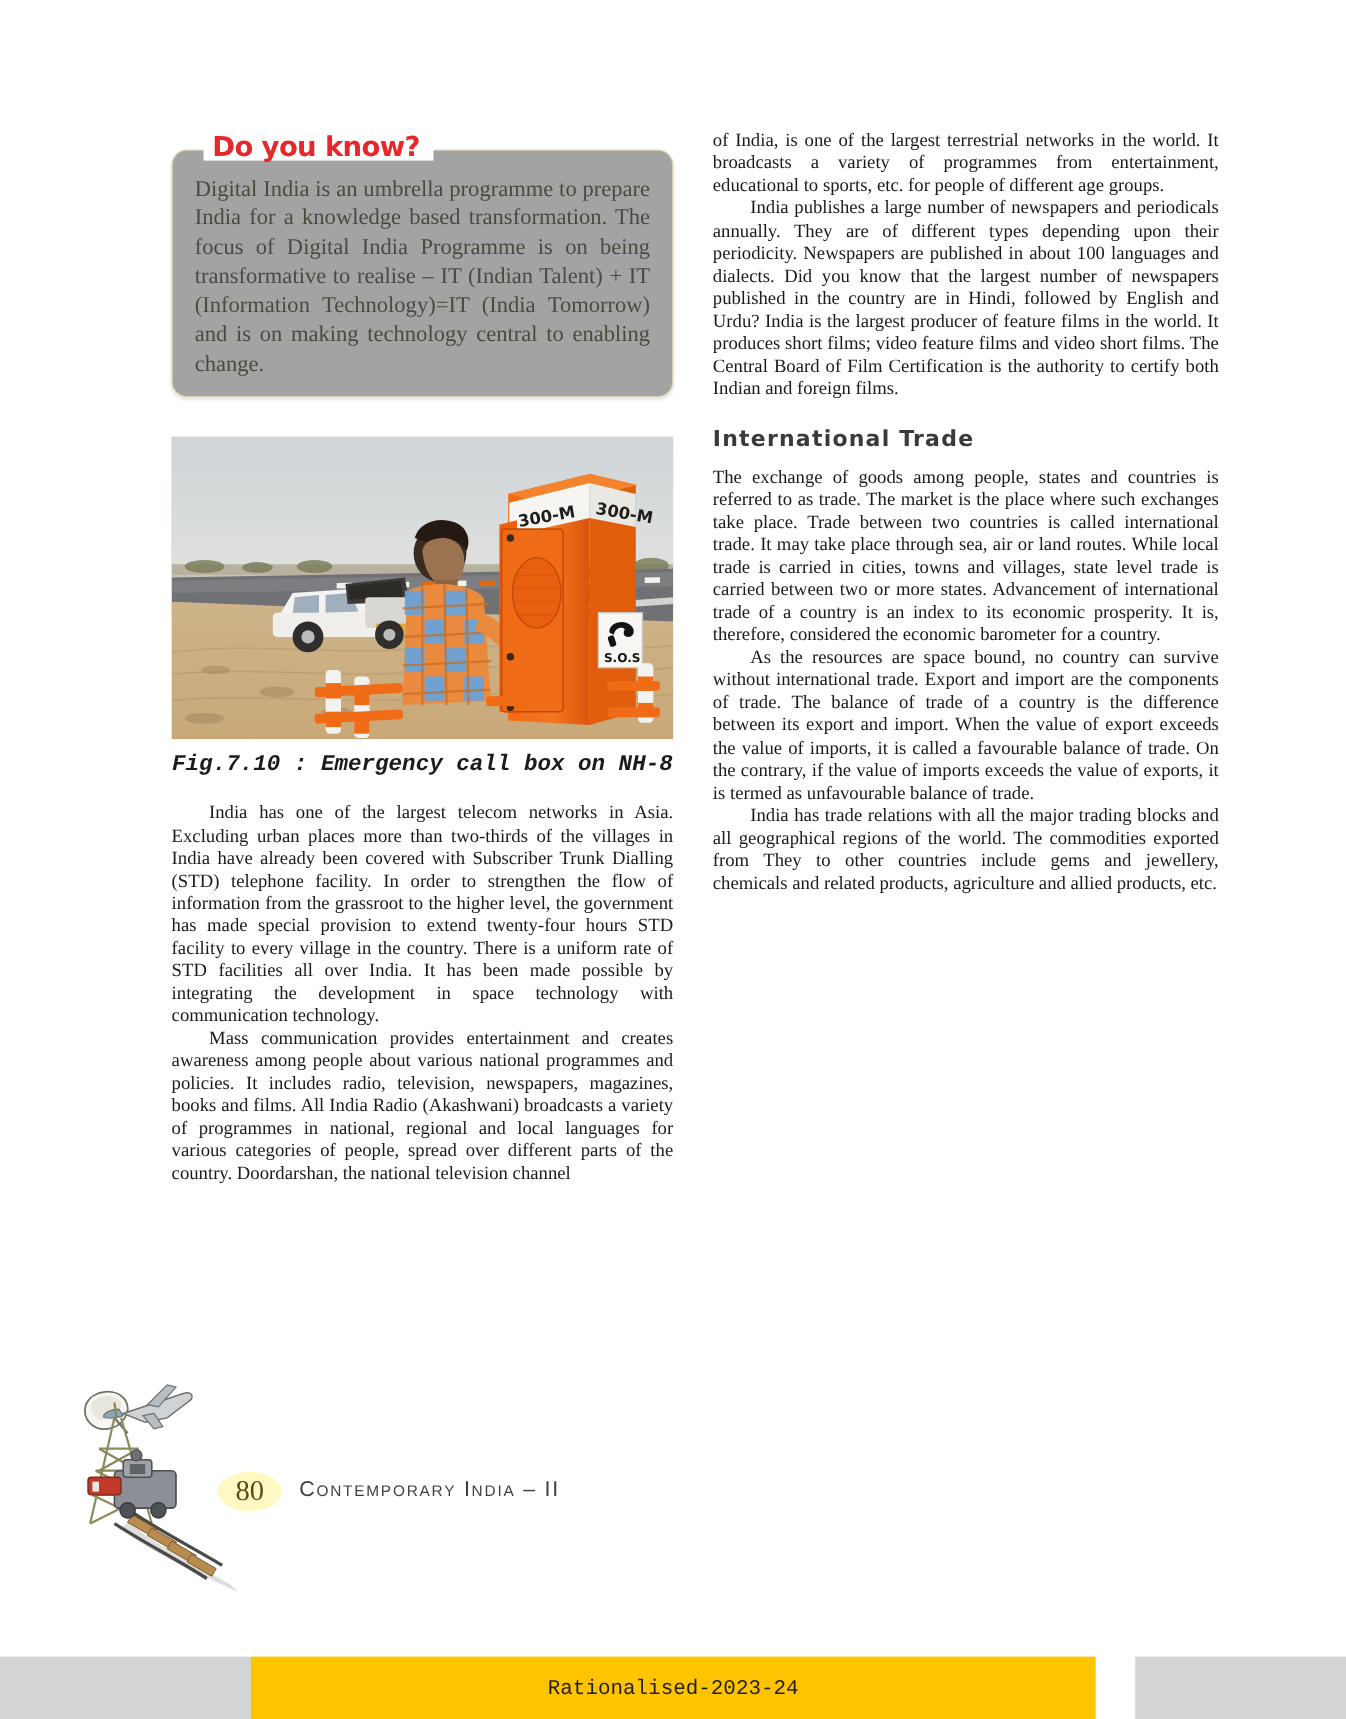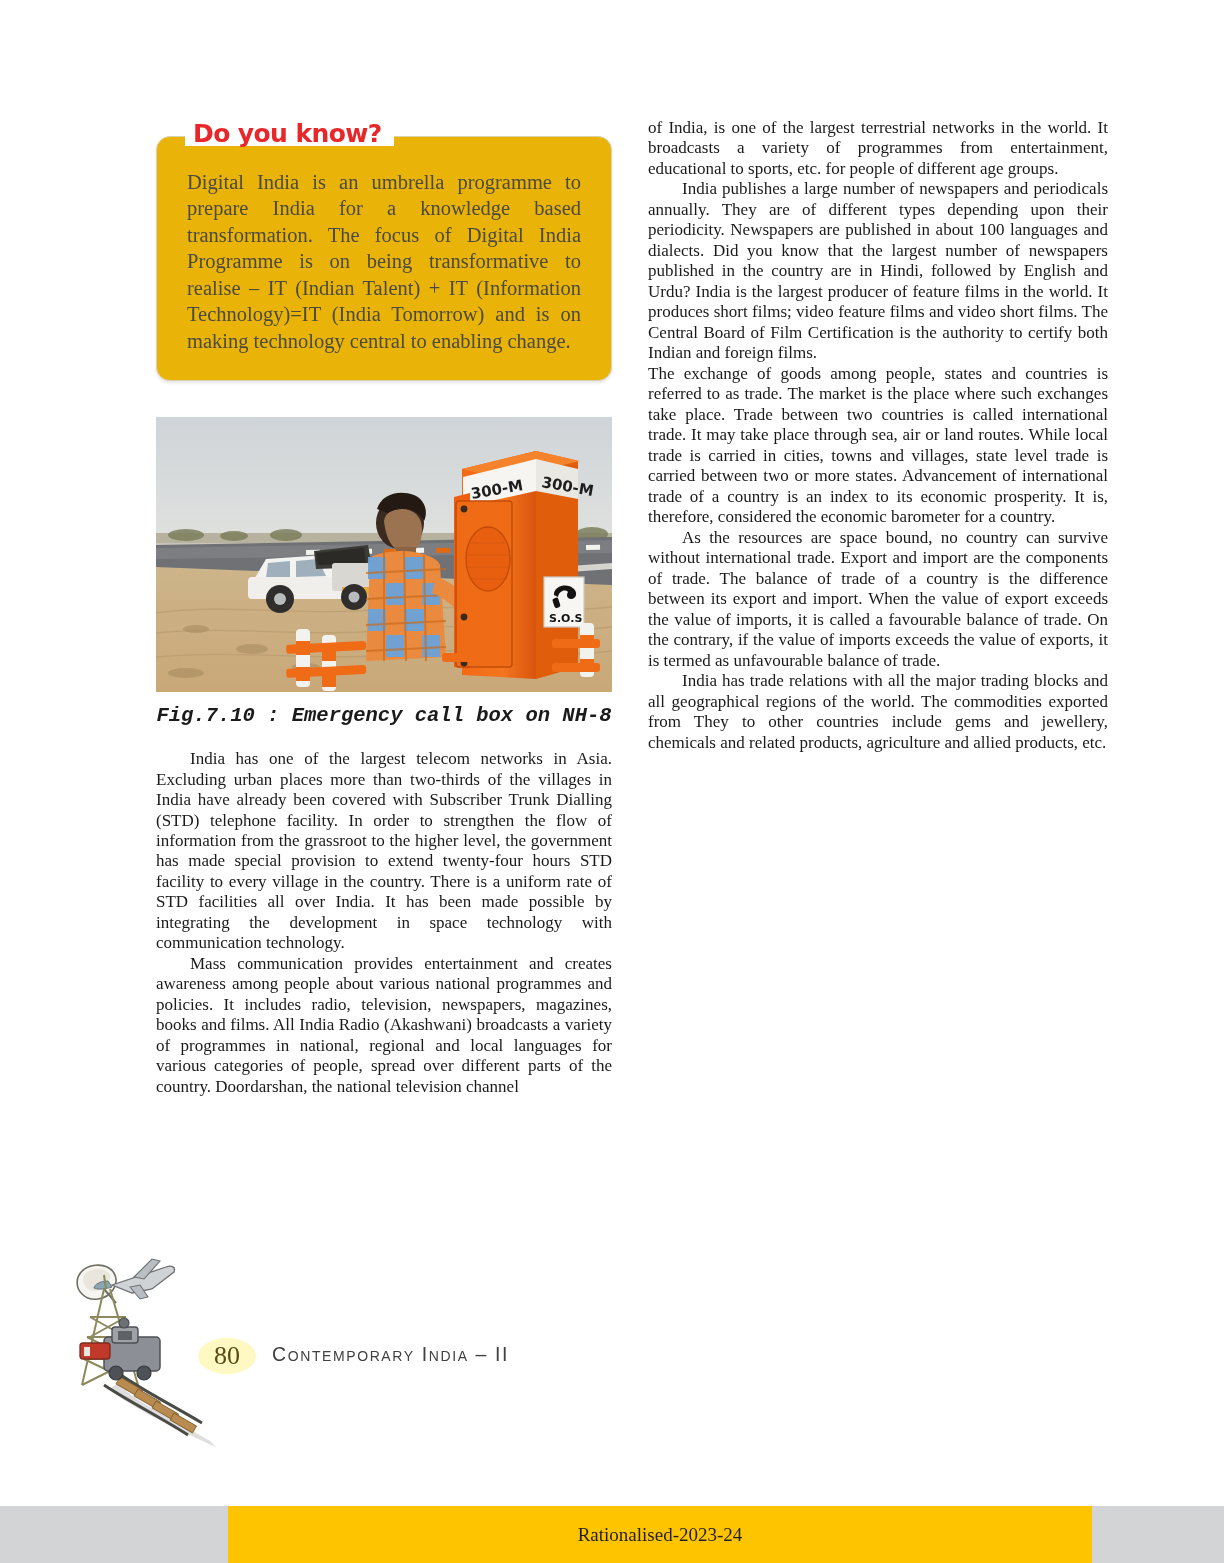--- a/index.html
+++ b/index.html
@@ -36,21 +36,21 @@
     position: absolute;
     top: 118px;
   }
   .col-left  { left: 156px;  width: 456px; }
   .col-right { left: 648px;  width: 460px; }
 
   
   .dyk-wrap { position: relative; margin-bottom: 0; }
   .dyk-box {
     position: relative;
-    background: #eab308;
+    background: #a3a3a3;
     border: 1.5px solid #d9d2b0;
     border-radius: 14px;
     padding: 22px 20px 16px 20px;
     box-shadow: 0 2px 3px rgba(0,0,0,0.10);
     margin-top: 18px;
   }
   .dyk-title {
     position: absolute;
     left: 28px; top: -16px;
     background: #ffffff;
@@ -63,21 +63,21 @@
     line-height: 1;
     z-index: 3;
     white-space: nowrap;
   }
   .dyk-text {
     font-family: "Liberation Serif", serif;
     font-size: 20.5px;
     line-height: 1.29;
     color: #4a4a3f;
     text-align: justify;
-    margin: 10px;
+    margin: 0;
   }
 
   
   .figure { margin-top: 36px; }
   .photo {
     position: relative;
     width: 456px; height: 275px;
     overflow: hidden;
     background: #c9c4bb;
   }
@@ -149,26 +149,26 @@
     color: #404040;
     font-variant: small-caps;
     letter-spacing: 1.6px;
     white-space: nowrap;
   }
 
   
   .banner {
     position: absolute;
     left: 228px; bottom: 0;
-    width: 864px; height: 57px;
+    width: 768px; height: 57px;
     background: #ffc400;
     display: flex;
     align-items: center;
     justify-content: center;
-    font-family: Liberation Serif, serif;
+    font-family: Liberation Mono, monospace;
     font-size: 19px;
     color: #231f20;
   }
 </style>
 </head>
 <body>
 
 <div id="page">
 
   <div class="column col-left">
@@ -353,20 +353,21 @@
     </div>
 
     <p class="body" style="margin-top:22px;">India has one of the largest telecom networks in Asia. Excluding urban places more than two-thirds of the villages in India have already been covered with Subscriber Trunk Dialling (STD) telephone facility. In order to strengthen the flow of information from the grassroot to the higher level, the government has made special provision to extend twenty-four hours STD facility to every village in the country. There is a uniform rate of STD facilities all over India. It has been made possible by integrating the development in space technology with communication technology.</p>
     <p class="body">Mass communication provides entertainment and creates awareness among people about various national programmes and policies. It includes radio, television, newspapers, magazines, books and films. All India Radio (Akashwani) broadcasts a variety of programmes in national, regional and local languages for various categories of people, spread over different parts of the country. Doordarshan, the national television channel</p>
   </div>
 
   <div class="column col-right">
     <p class="body noindent">of India, is one of the largest terrestrial networks in the world. It broadcasts a variety of programmes from entertainment, educational to sports, etc. for people of different age groups.</p>
     <p class="body">India publishes a large number of newspapers and periodicals annually. They are of different types depending upon their periodicity. Newspapers are published in about 100 languages and dialects. Did you know that the largest number of newspapers published in the country are in Hindi, followed by English and Urdu? India is the largest producer of feature films in the world. It produces short films; video feature films and video short films. The Central Board of Film Certification is the authority to certify both Indian and foreign films.</p>
 
+    <h3 class="subhead">International Trade</h3>
 
     <p class="body noindent">The exchange of goods among people, states and countries is referred to as trade. The market is the place where such exchanges take place. Trade between two countries is called international trade. It may take place through sea, air or land routes. While local trade is carried in cities, towns and villages, state level trade is carried between two or more states. Advancement of international trade of a country is an index to its economic prosperity. It is, therefore, considered the economic barometer for a country.</p>
     <p class="body">As the resources are space bound, no country can survive without international trade. Export and import are the components of trade. The balance of trade of a country is the difference between its export and import. When the value of export exceeds the value of imports, it is called a favourable balance of trade. On the contrary, if the value of imports exceeds the value of exports, it is termed as unfavourable balance of trade.</p>
     <p class="body">India has trade relations with all the major trading blocks and all geographical regions of the world. The commodities exported from They to other countries include gems and jewellery, chemicals and related products, agriculture and allied products, etc.</p>
   </div>
 
   <div class="footer">
 
     <svg class="footer-art" viewBox="0 0 170 195">
 

